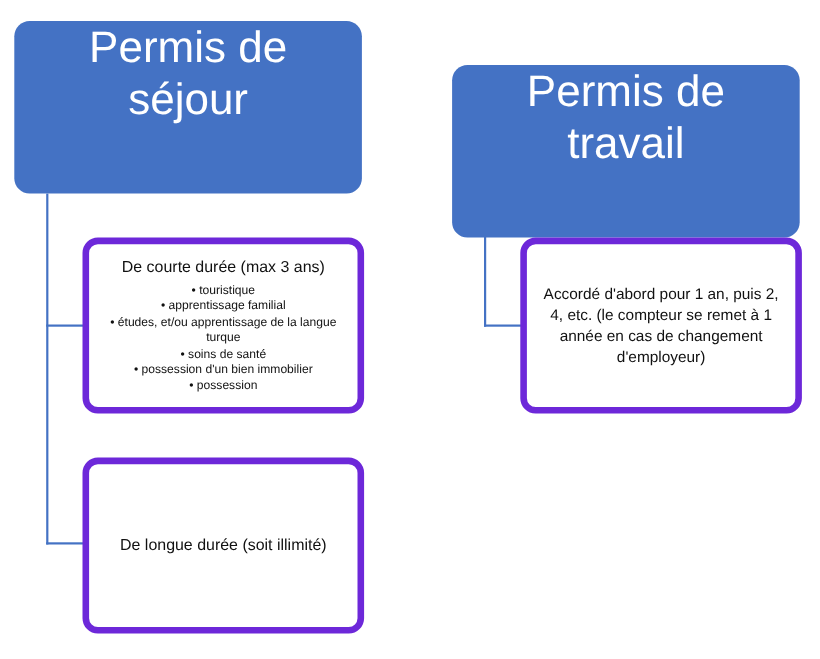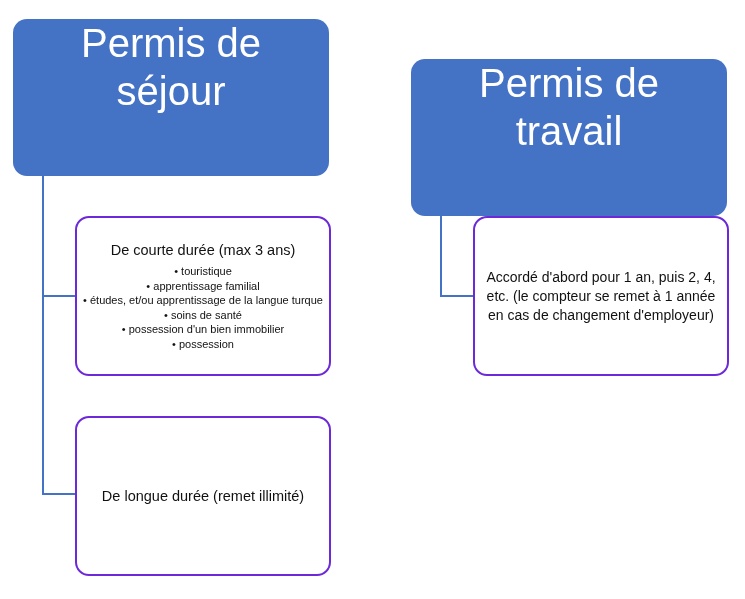--- a/index.html
+++ b/index.html
@@ -6,21 +6,21 @@
     body { width: 745px; height: 599px; position: relative; overflow: hidden;
            font-family: "Liberation Sans", "DejaVu Sans", sans-serif; }
     .header-box {
       position: absolute; width: 316px; height: 157px; top: 19px;
       background: #4472C4; border-radius: 14px; color: #ffffff;
       display: flex; align-items: flex-start; justify-content: center; text-align: center;
       font-size: 40px; line-height: 48px; box-sizing: border-box; padding: 0 40px;
     }
     .child-box {
       position: absolute; width: 256px; height: 160px;
-      background: #ffffff; border: 2px solid #6d28d9; border-radius: 14px;
+      background: #ffffff; border: 6px solid #6d28d9; border-radius: 14px;
       box-sizing: border-box; display: flex; flex-direction: column;
       align-items: center; justify-content: center; text-align: center; color: #111;
       padding: 4px 6px;
     }
     .child-title { font-size: 14.5px; line-height: 19px; }
     .child-text { font-size: 14px; line-height: 19px; }
     .bullets { list-style: none; margin: 4px 0 0 0; padding: 0; }
     .bullets li { font-size: 11px; line-height: 14.5px; }
     .bullets li::before { content: "\2022\00a0"; }
     .line { position: absolute; background: #4472C4; }
@@ -44,21 +44,21 @@
     <li>touristique</li>
     <li>apprentissage familial</li>
     <li>études, et/ou apprentissage de la langue turque</li>
     <li>soins de santé</li>
     <li>possession d'un bien immobilier</li>
     <li>possession</li>
   </ul>
 </div>
 
 <div class="child-box" style="left:75px; top:416px;">
-  <div class="child-title">De longue durée (remet illimité)</div>
+  <div class="child-title">De longue durée (soit illimité)</div>
 </div>
 
 <div class="header-box" style="left:411px;margin-top:40px;">
   <span>Permis de travail</span>
 </div>
 
 <div class="child-box" style="left:473px; top:216px; padding:0 10px;">
   <div class="child-text">Accordé d'abord pour 1 an, puis 2, 4, etc. (le compteur se remet à 1 année en cas de changement d'employeur)</div>
 </div>
 

